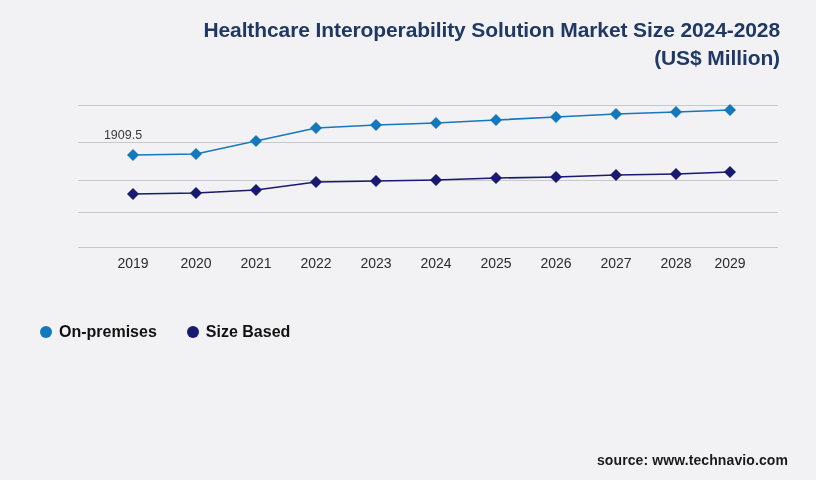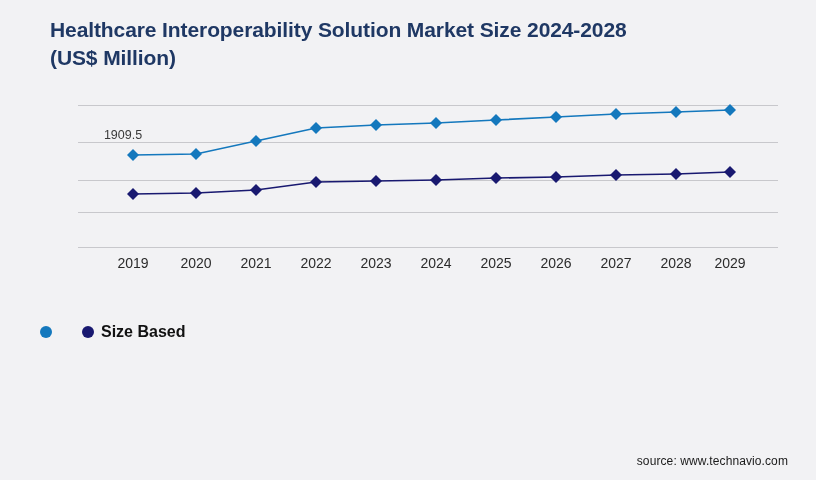--- a/index.html
+++ b/index.html
@@ -25,20 +25,21 @@
   .chart-title {
     position: absolute;
     left: 50px;
     top: 16px;
     width: 730px;
     font-size: 21px;
     font-weight: bold;
     line-height: 28px;
     color: #1F3864;
     letter-spacing: -0.1px;
+    text-align: right;
   }
 
   
   .plot-wrap {
     position: absolute;
     left: 0px;
     top: 0px;
     width: 816px;
     height: 290px;
     padding-left: 28px;
@@ -92,22 +93,22 @@
     font-weight: bold;
     color: #111111;
     white-space: nowrap;
   }
 
   
   .source {
     position: absolute;
     right: 28px;
     bottom: 12px;
-    font-size: 12px;
-    font-weight: normal;
+    font-size: 14px;
+    font-weight: bold;
     color: #1a1a1a;
     letter-spacing: 0.1px;
   }
 </style>
 </head>
 <body>
 
 <div class="page">
 
   <div class="chart-title">
@@ -167,20 +168,21 @@
           <text x="588" y="268" class="x-tick-text" text-anchor="middle">2027</text>
           <text x="648" y="268" class="x-tick-text" text-anchor="middle">2028</text>
           <text x="702" y="268" class="x-tick-text" text-anchor="middle">2029</text>
         </g>
     </svg>
   </div>
 
   <div class="legend">
     <div class="legend-item">
       <span class="legend-dot" style="background: rgb(20, 120, 189);"></span>
+      <span class="legend-label">On-premises</span>
     </div>
     <div class="legend-item">
       <span class="legend-dot" style="background: rgb(25, 25, 112);"></span>
       <span class="legend-label">Size Based</span>
     </div>
   </div>
 
   <div class="source">source: www.technavio.com</div>
 
 </div>

